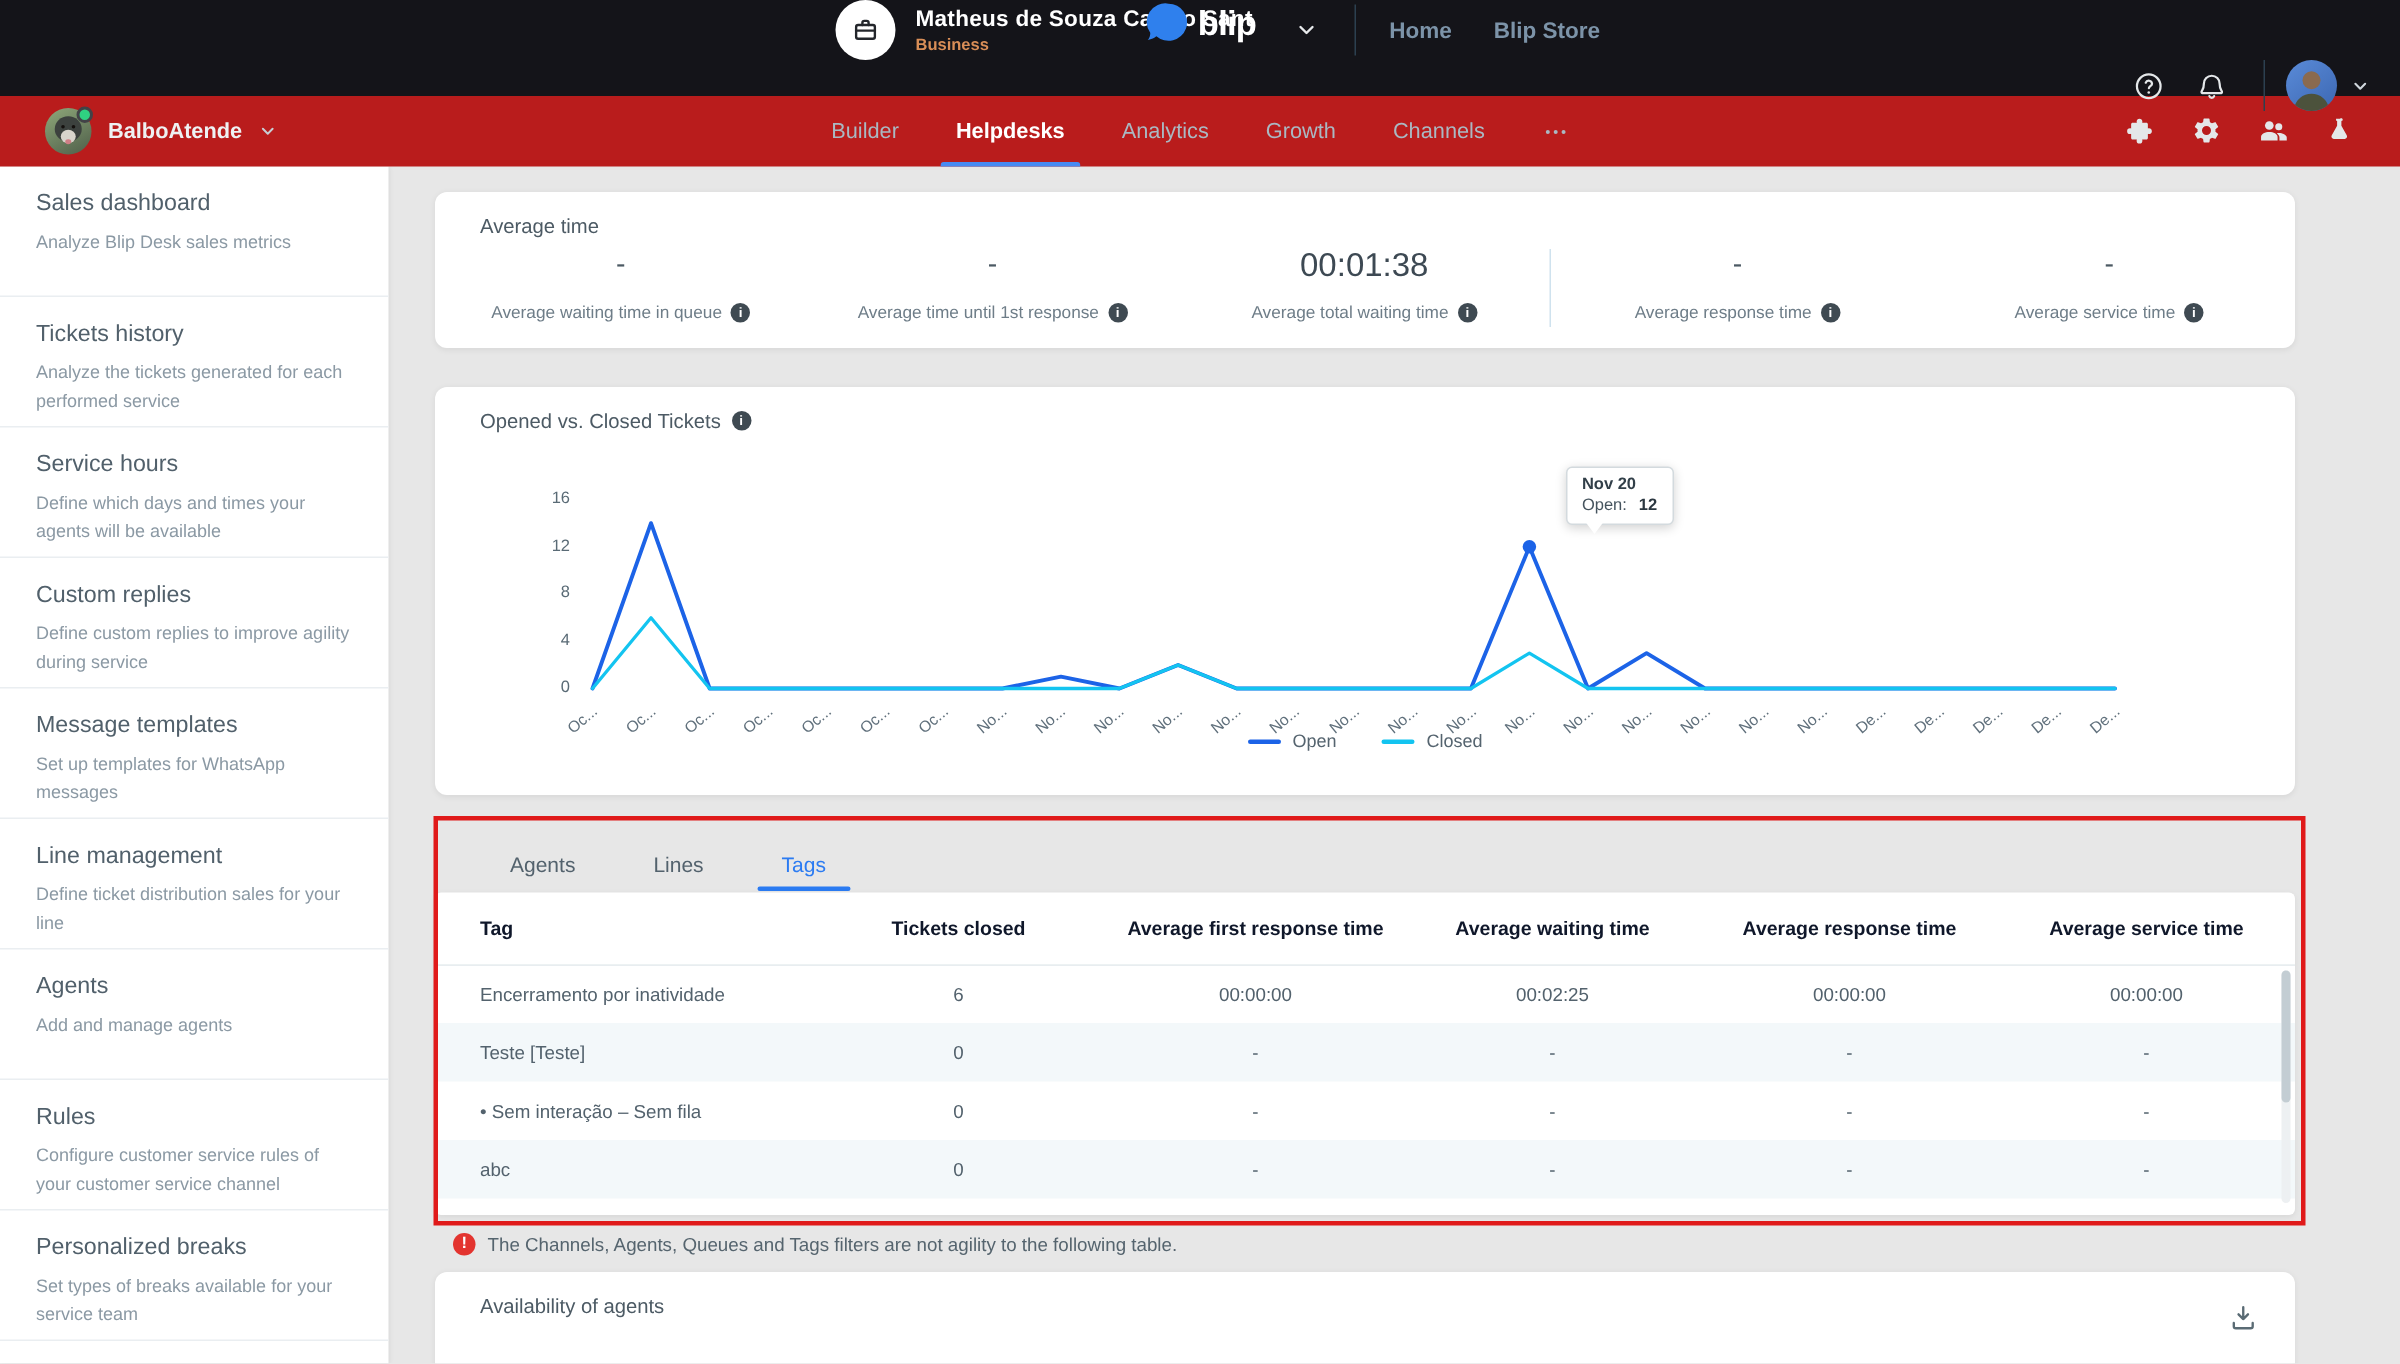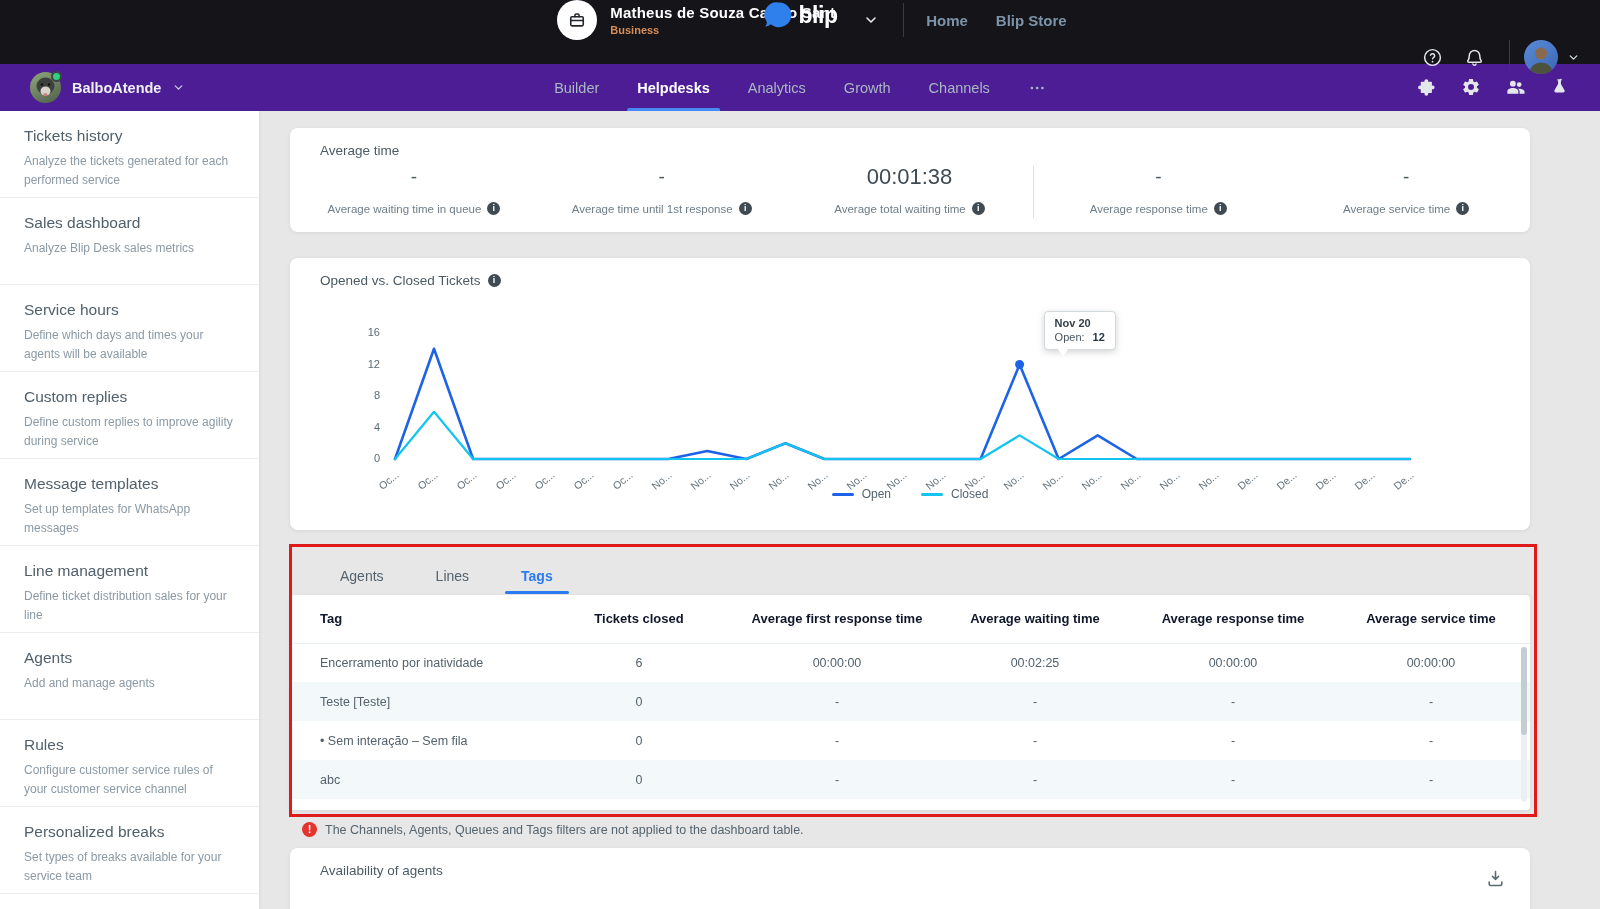--- a/index.html
+++ b/index.html
@@ -20,21 +20,21 @@
   .tb-center { position:absolute; left:50%; transform:translateX(-50%); display:flex; align-items:center; gap:5px; }
   .logo-text { font-size:23px; font-weight:800; color:#fff; letter-spacing:-.5px; }
   .tb-right { margin-left:auto; display:flex; align-items:center; padding-right:20px; }
   .icon-btn { width:42px; display:flex; justify-content:center; color:#e4e7e9; cursor:pointer; }
   .tb-divider2 { width:1px; height:34px; background:#2c4050; margin:0 14px; }
   .user-avatar { width:34px; height:34px; border-radius:50%; overflow:hidden; background:linear-gradient(140deg,#5a8bd8,#3c67b2); position:relative; cursor:pointer; }
   .user-avatar svg { position:absolute; inset:0; }
   .sm-chev { margin-left:9px; color:#cfd6dc; display:flex; cursor:pointer; }
 
   
-  .navbar { position:absolute; top:64px; left:0; right:0; height:47px; background:#4c1d95; display:flex; align-items:center; z-index:29; }
+  .navbar { position:absolute; top:64px; left:0; right:0; height:47px; background:#b91c1c; display:flex; align-items:center; z-index:29; }
   .bot-block { display:flex; align-items:center; gap:11px; padding-left:30px; cursor:pointer; }
   .bot-avatar { width:31px; height:31px; border-radius:50%; background:linear-gradient(150deg,#8fa87a,#4e5e49); position:relative; }
   .bot-avatar .dot { position:absolute; top:-1px; right:-1px; width:11px; height:11px; border-radius:50%; background:#2fd181; border:2px solid #424247; }
   .bot-name { font-size:14.5px; font-weight:700; color:#eef1f3; }
   .nav-tabs { position:absolute; left:50%; transform:translateX(-50%); height:100%; display:flex; gap:38px; align-items:center; }
   .nav-tab { position:relative; height:100%; display:flex; align-items:center; font-size:14.5px; color:#aab8c2; cursor:pointer; white-space:nowrap; }
   .nav-tab.active { color:#ffffff; font-weight:600; }
   .nav-tab.active::after { content:""; position:absolute; left:-10px; right:-10px; bottom:0; height:3px; background:#478af3; border-radius:2px 2px 0 0; }
   .nv-icons { margin-left:auto; display:flex; gap:22px; padding-right:30px; color:#c9d7e0; }
   .nv-icons .icon-btn { width:22px; }
@@ -69,21 +69,21 @@
   .legend-item { display:flex; align-items:center; gap:8px; font-size:12px; color:#55646f; }
   .legend-swatch { width:22px; height:3px; border-radius:2px; }
   .chart-tooltip { position:absolute; background:#fff; border:1px solid #d3dade; border-radius:4px; box-shadow:0 2px 7px rgba(0,0,0,.18); padding:5px 10px 6px; font-size:11px; color:#46545e; z-index:5; white-space:nowrap;margin-left:36px; }
   .chart-tooltip .tt-title { font-weight:700; color:#323f49; margin-bottom:2px; }
   .chart-tooltip .tt-val { font-weight:700; color:#2b3740; margin-left:8px; }
   .chart-tooltip::after { content:""; position:absolute; left:12px; bottom:-7px; border-left:6px solid transparent; border-right:6px solid transparent; border-top:8px solid #fff; }
 
   
   .tabs-row { position:absolute; left:31px; top:443px; width:1240px; height:40px; display:flex; align-items:flex-end; gap:52px; padding:0 0 10px 50px; }
   .mtab { font-size:14px; color:#53626d; cursor:pointer; position:relative; }
-  .mtab.active { color:#2b7bf2; font-weight:700; }
+  .mtab.active { color:#2b7bf2; font-weight:400; }
   .mtab.active::after { content:""; position:absolute; left:-16px; right:-16px; bottom:-10px; height:3px; background:#2b7bf2; border-radius:2px; }
   .table-card { left:31px; top:484px; width:1240px; height:215px; border-radius:4px; overflow:hidden; }
   table.metrics { width:100%; border-collapse:collapse; table-layout:fixed; }
   .metrics th { height:48px; font-size:13px; font-weight:600; color:#0f172a; text-align:center; border-bottom:1px solid #e8edf0; }
   .metrics th:first-child, .metrics td:first-child { width:250px; text-align:left; padding-left:30px; }
   .metrics td { height:39px; font-size:12.5px; color:#53626d; text-align:center; }
   .metrics tbody tr:nth-child(even) { background:#f3f8fa; }
   .tscroll { position:absolute; right:3px; top:52px; bottom:8px; width:6px; background:#edf0f2; border-radius:3px; }
   .tscroll-thumb { width:6px; height:88px; background:#c3cdd3; border-radius:3px; cursor:pointer; }
 
@@ -225,26 +225,26 @@
           <svg width="19" height="19" viewBox="0 0 24 24" fill="currentColor">
             <path d="M9.3 2.8h5.4v1.6h-.9v4.3l4.5 8a2 2 0 0 1-1.8 3H7.5a2 2 0 0 1-1.8-3l4.5-8V4.4h-.9z"></path>
             <circle cx="13.6" cy="3.3" r="1"></circle>
           </svg>
         </span>
       </div>
   </div>
 
   <aside class="sidebar" id="sidebar">
       <div class="side-item">
+        <h3>Sales dashboard</h3>
+        <p>Analyze Blip Desk sales metrics</p>
+      </div>
+      <div class="side-item">
         <h3>Tickets history</h3>
         <p>Analyze the tickets generated for each performed service</p>
-      </div>
-      <div class="side-item">
-        <h3>Sales dashboard</h3>
-        <p>Analyze Blip Desk sales metrics</p>
       </div>
       <div class="side-item">
         <h3>Service hours</h3>
         <p>Define which days and times your agents will be available</p>
       </div>
       <div class="side-item">
         <h3>Custom replies</h3>
         <p>Define custom replies to improve agility during service</p>
       </div>
       <div class="side-item">
@@ -428,21 +428,21 @@
             </tr>
           </tbody>
       </table>
       <div class="tscroll">
         <div class="tscroll-thumb"></div>
       </div>
     </section>
 
     <div class="warning">
       <span class="warn-icon">!</span>
-      <span class="txt">The Channels, Agents, Queues and Tags filters are not applied to the dashboard table.</span>
+      <span class="txt">The Channels, Agents, Queues and Tags filters are not agility to the following table.</span>
     </div>
 
     <section class="card bottom-card">
       <h2>
           <span>Availability of agents</span>
         </h2>
       <span class="dl-btn" id="bottom-icons"><svg width="21" height="21" viewBox="0 0 24 24" fill="none" stroke="currentColor" stroke-width="1.8" stroke-linecap="round" stroke-linejoin="round">
             <path d="M12 4v9m0 0 3.6-3.6M12 13 8.4 9.4"></path>
             <path d="M4.8 16v2.4A1.6 1.6 0 0 0 6.4 20h11.2a1.6 1.6 0 0 0 1.6-1.6V16"></path>
           </svg></span>

